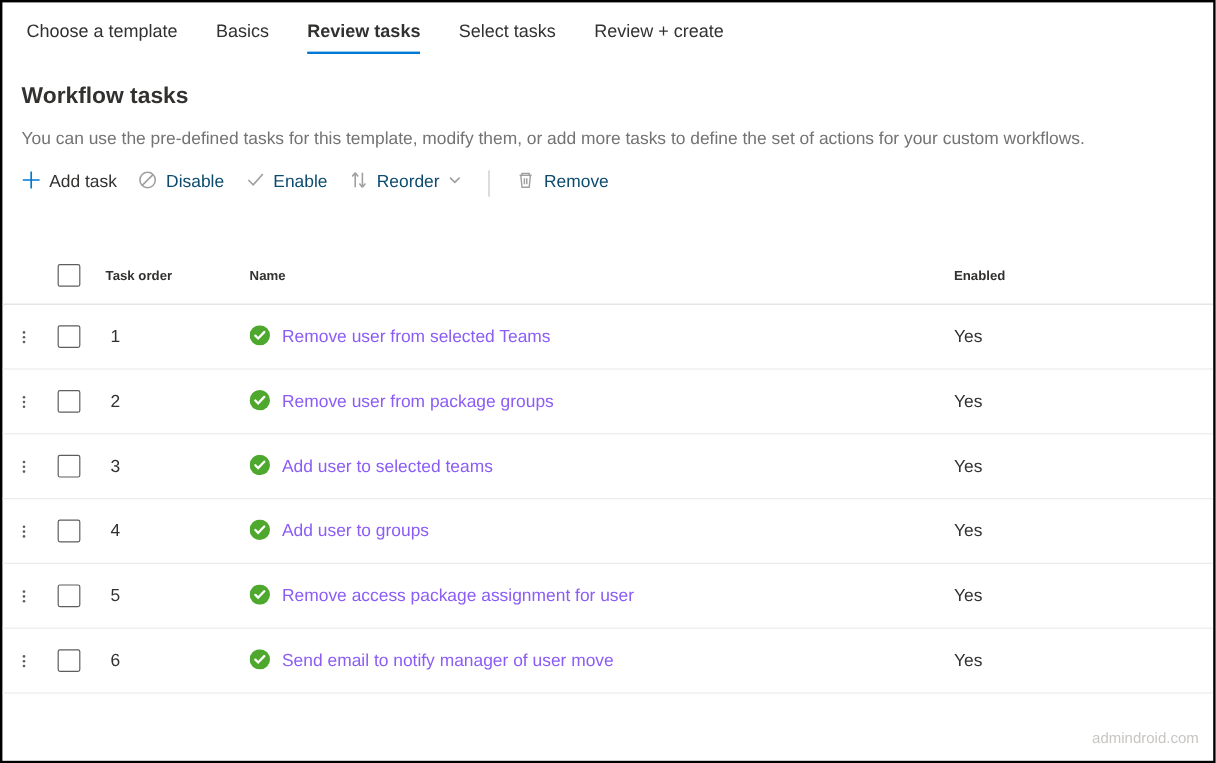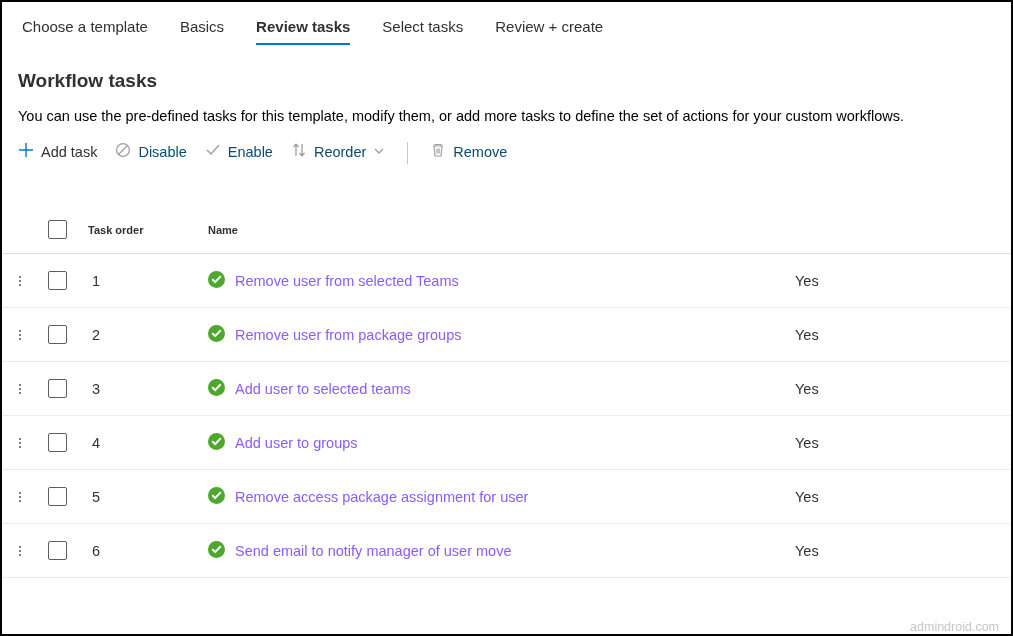--- a/index.html
+++ b/index.html
@@ -40,21 +40,21 @@
       background: #0078d4;
     }
     .section-title {
       font-size: 19px;
       font-weight: 700;
       padding: 24px 20px 8px 16px;
     }
     .description {
       padding: 8px 16px 18px 16px;
       font-size: 14.5px;
-      color: #000000;
+      color: #737373;
     }
     .toolbar {
       display: flex;
       align-items: flex-start;
       gap: 18px;
       padding: 0 19px 14px 16px;
     }
     .tool-btn {
       display: inline-flex;
       align-items: center;
@@ -134,21 +134,21 @@
       color: #8b5cf6;
       cursor: pointer;
       font-size: 14.5px;
     }
     .enabled-cell {
       font-size: 14.5px;
     }
     .watermark {
       position: absolute;
       right: 12px;
-      bottom: 0;
+      bottom: 12px;
       font-size: 12.5px;
       color: #c8c6c4;
       pointer-events: none;
     }
   </style>
 </head>
 <body>
 
 <div class="tabs">
   <div class="tab">Choose a template</div>
@@ -217,20 +217,21 @@
   </div>
 </div>
 
 <div class="thead">
   <div class="drag-cell"></div>
   <div class="check-cell">
     <div class="checkbox"></div>
   </div>
   <div>Task order</div>
   <div>Name</div>
+  <div>Enabled</div>
 </div>
 
 <div id="tbody" class="table">
     <div class="trow">
       <div class="drag-cell">
         <svg width="8" height="16" viewBox="0 0 8 16">
           <circle cx="2" cy="4" r="1.1" fill="#605e5c"></circle>
           <circle cx="2" cy="8" r="1.1" fill="#605e5c"></circle>
           <circle cx="2" cy="12" r="1.1" fill="#605e5c"></circle>
         </svg>

